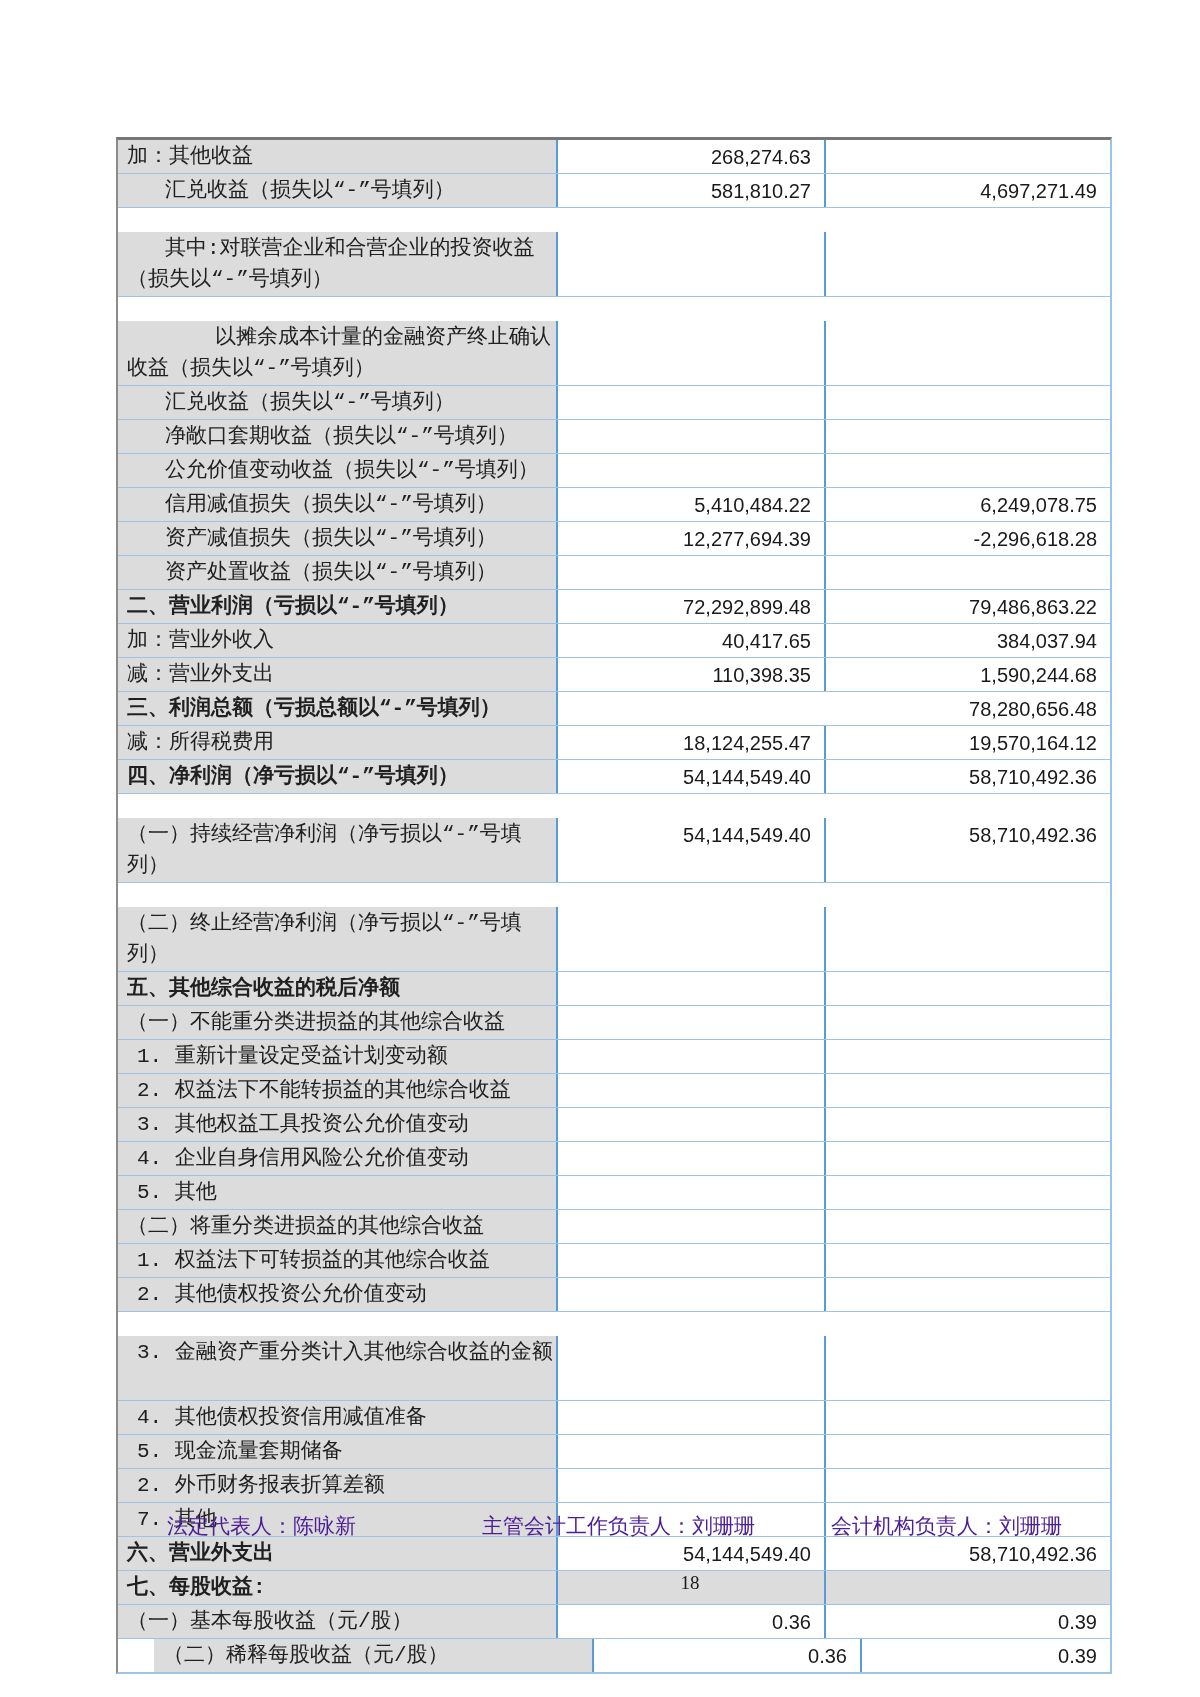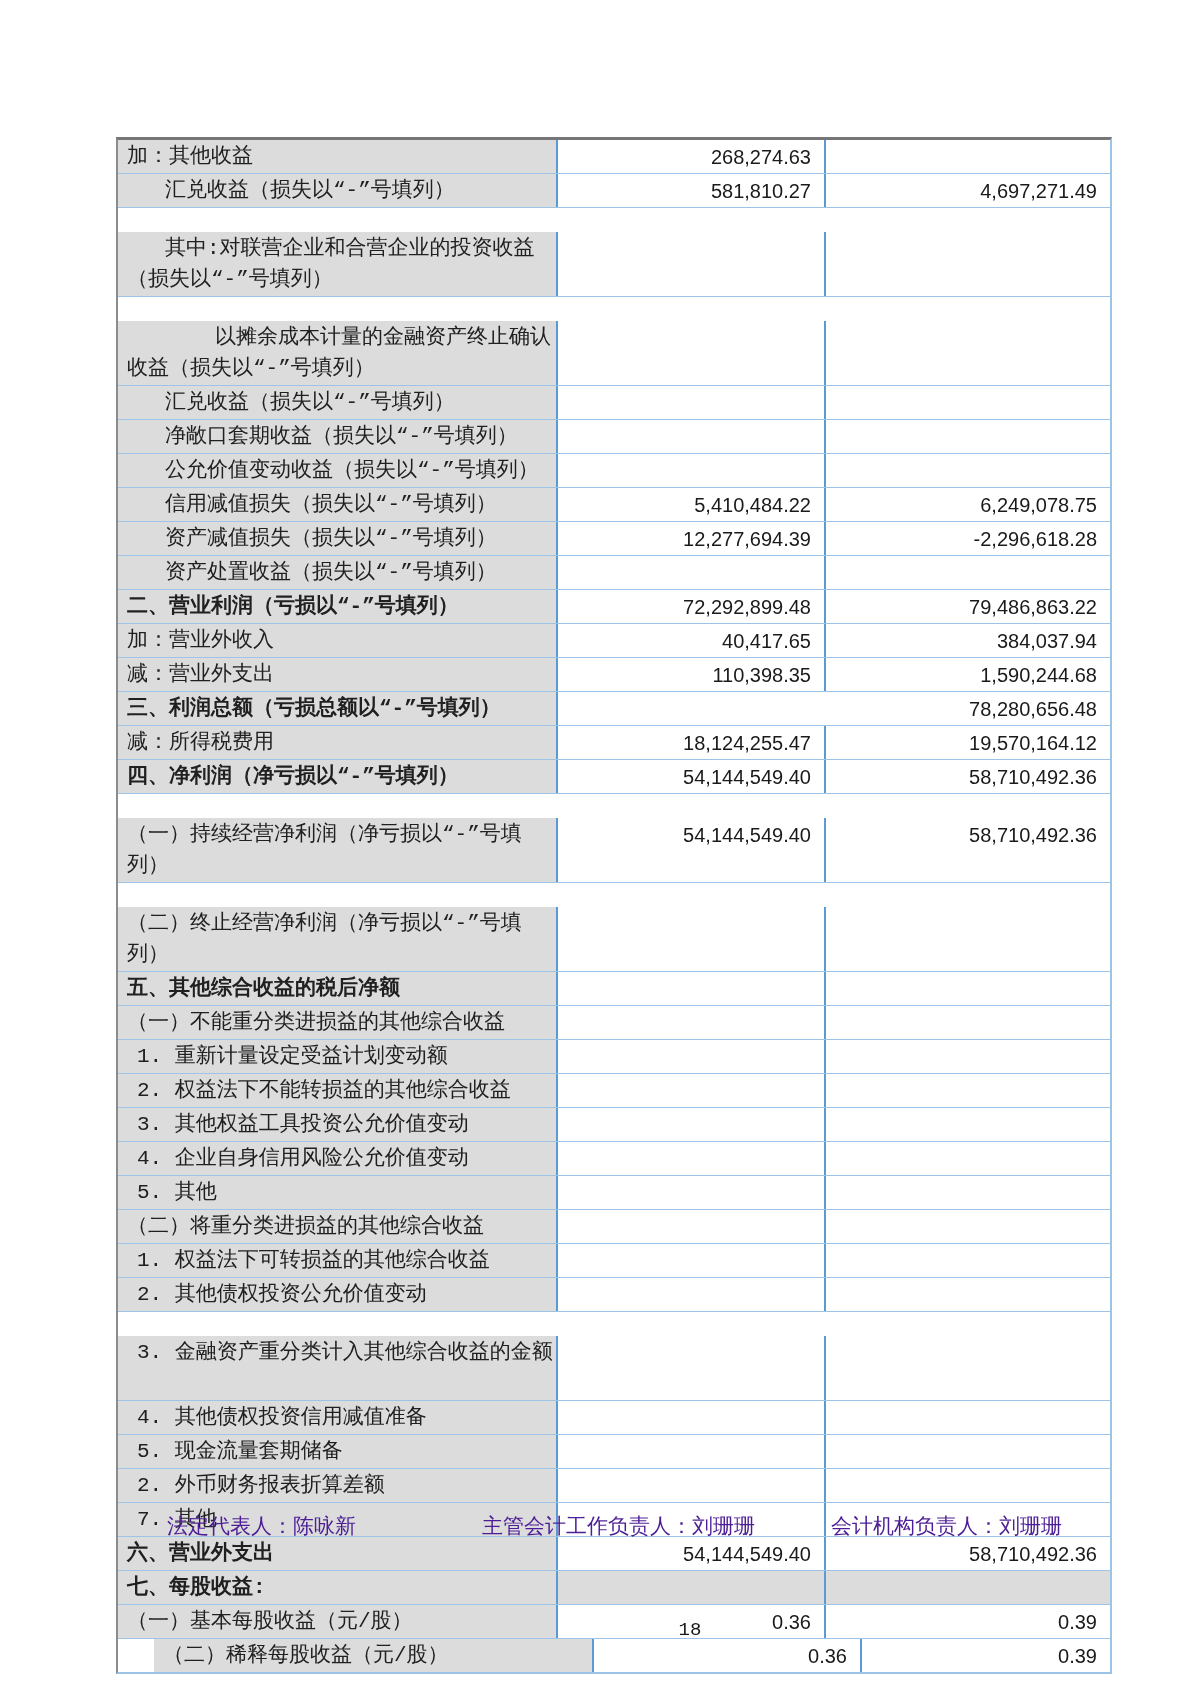--- a/index.html
+++ b/index.html
@@ -45,23 +45,23 @@
   .footer-line { position:absolute; top:1512px; left:0; width:1200px; height:30px; }
   .footer-line span {
     position:absolute; white-space:nowrap; color:#4c1d95;
     font-size:21px; line-height:28px;
     font-family:"Liberation Serif","DejaVu Serif",serif;
   }
   .f1 { left:167px; }
   .f2 { left:482px; }
   .f3 { left:831px; }
   .pageno {
-    position:absolute; top:1619px; left:650px; width:80px; text-align:center;
+    position:absolute; top:1572px; left:650px; width:80px; text-align:center;
     color:#1a1a1a; font-size:19px;
-    font-family:Liberation Mono, monospace;
+    font-family:Liberation Serif, serif;
   }
 </style>
 </head>
 <body>
 
 <div class="page">
   <div class="fin-table" id="tbl">
       <div class="row">
         <div class="c c1">加：其他收益</div>
         <div class="c c2">268,274.63</div>

